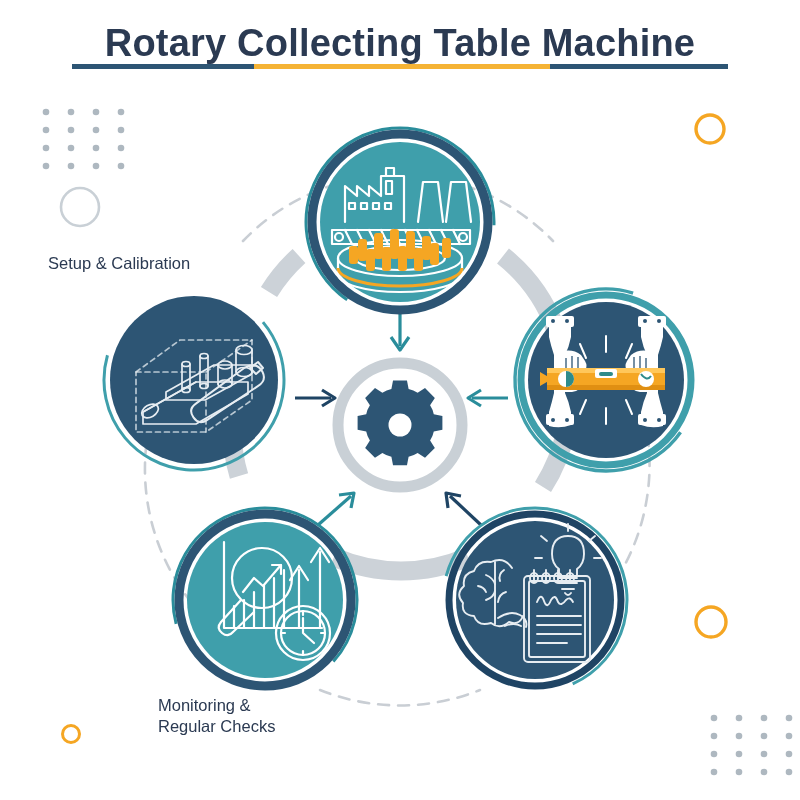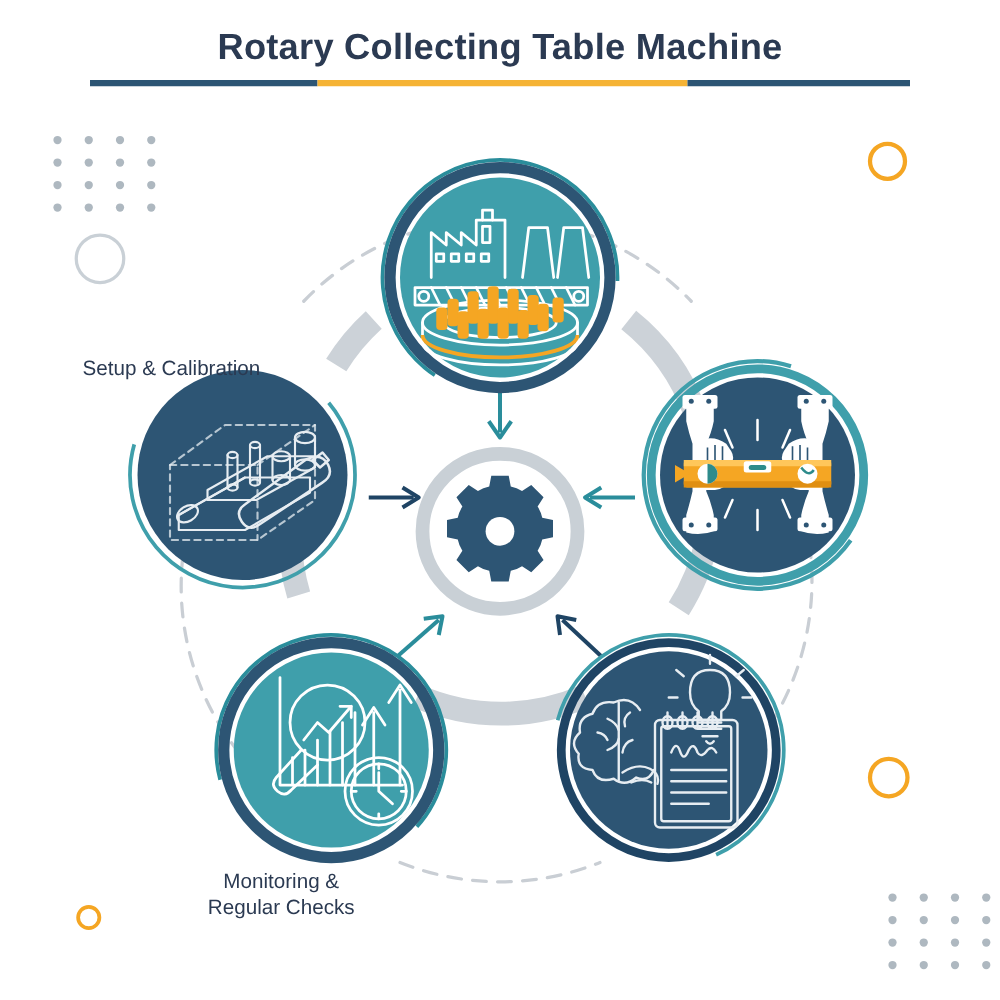--- a/index.html
+++ b/index.html
@@ -6,29 +6,29 @@
   body{
     width:800px;height:800px;
     background:#ffffff;
     font-family:"Liberation Sans", sans-serif;
     overflow:hidden;
     position:relative;
   }
   #stage{position:absolute;inset:0;width:800px;height:800px;}
   #title{
     position:absolute;left:0;top:22px;width:800px;text-align:center;
-    font-size:29px;font-weight:600;letter-spacing:.2px;color:#2b3a52;
+    font-size:38px;font-weight:600;letter-spacing:.2px;color:#2b3a52;
   }
   .lbl{
     position:absolute;color:#2b3a52;font-size:16.5px;line-height:21px;
     white-space:pre-line;
   }
-  #lbl-setup{left:66px;top:253px;margin-top:32px;}
+  #lbl-setup{left:48px;top:253px;}
   #lbl-place{left:563px;top:233px;}
-  #lbl-mon{left:158px;top:695px;text-align:center;width:134px;}
+  #lbl-mon{left:158px;top:695px;text-align:left;width:134px;}
   #lbl-learn{left:536px;top:695px;text-align:center;width:110px;}
   svg{position:absolute;left:0;top:0;}
 </style>
 </head>
 <body>
 
 <div id="stage">
 
   <div id="title">Rotary Collecting Table Machine</div>
 

